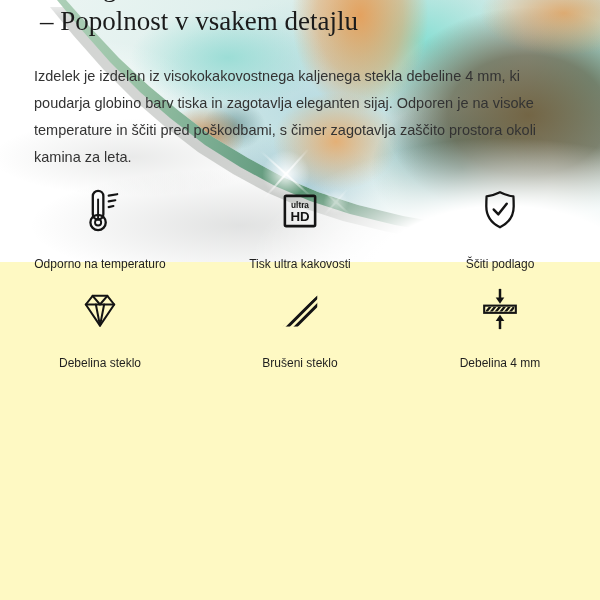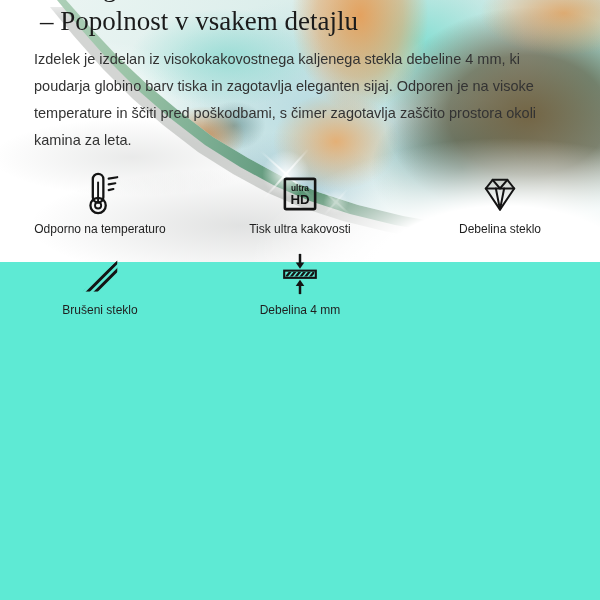--- a/index.html
+++ b/index.html
@@ -1,18 +1,18 @@
 <!DOCTYPE html>
 <html><head>
 <meta charset="utf-8">
 <style>
   html,body { margin:0; padding:0; background:#fff; }
   .page {
     position:relative; width:600px; height:600px; margin:0 auto;
-    background:#5eead4; overflow:hidden;
+    background:#fef9c3; overflow:hidden;
     font-family:"Liberation Sans","DejaVu Sans",sans-serif;
     color:#1c1c1c;
   }
 
   
   .hero { position:absolute; left:0; top:0; width:600px; height:262px;
     background:
       radial-gradient(300px 80px at 40% 86%, rgba(105,110,108,0.20), rgba(255,255,255,0) 70%),
       radial-gradient(200px 55px at 22% 60%, rgba(120,125,122,0.16), rgba(255,255,255,0) 70%),
       #ffffff;
@@ -55,28 +55,28 @@
     filter: blur(0.4px); }
   .sparkle::before { transform: rotate(42deg); }
   .sparkle::after  { transform: rotate(-48deg); }
   .s1 { left:252px; top:140px; width:68px; height:68px; }
   .s2 { left:318px; top:184px; width:36px; height:36px; opacity:.55; }
 
   
   .content { position:relative; margin-top:-30px; padding:0 30px 0 34px; }
   h1 { margin:0; font-family:"Liberation Serif","DejaVu Serif",serif;
        font-weight:400; font-size:27px; line-height:34px; color:#1b1b1b; padding-left:6px; }
-  .para { margin:8px 0 0 0; max-width:528px; font-size:14.5px; line-height:27px; color:#333; }
+  .para { margin:25px 0 0 0; max-width:528px; font-size:14.5px; line-height:27px; color:#333; }
 
   
   .features { display:grid; grid-template-columns:repeat(3,1fr); row-gap:14px;
               margin:16px -30px 0 -34px; }
-  .feature { display:flex; flex-direction:column; align-items:center; }
+  .feature { display:flex; flex-direction:column; align-items:center;gap:24px; }
   .ficon { height:46px; display:flex; align-items:flex-end; justify-content:center; }
-  .flabel { margin-top:6px; font-size:12px; line-height:15px; color:#1f1f1f; text-align:center; }
+  .flabel { font-size:12px; line-height:15px; color:#1f1f1f; text-align:center; }
   svg { display:block; }
   svg text { font-family:"Liberation Sans","DejaVu Sans",sans-serif; fill:#141414; }
 </style>
 </head>
 <body>
 
 <div class="page">
 
   <div class="hero">
     <div class="disc-shadow"></div>
@@ -117,20 +117,29 @@
         <div class="ficon">
           <svg width="44" height="44" viewBox="0 0 48 48" fill="none">
             <rect x="7.5" y="7.5" width="33" height="33" rx="1.5" stroke="#141414" stroke-width="2.8"></rect>
             <text x="24" y="21" text-anchor="middle" font-size="9" font-weight="700">ultra</text>
             <text x="24" y="35" text-anchor="middle" font-size="14.5" font-weight="800">HD</text>
           </svg>
         </div>
         <div class="flabel">Tisk ultra kakovosti</div>
       </div>
 
+      <div class="feature">
+        <div class="ficon">
+          <svg width="46" height="46" viewBox="0 0 48 48" fill="none" stroke="#141414" stroke-linecap="round" stroke-linejoin="round">
+            <path d="M24 5.5 C28.8 7.9 33.5 9.2 38 9.9 C38 9.9 38.3 14.5 38.3 20 C38.3 30.5 32.5 37.8 24 42 C15.5 37.8 9.7 30.5 9.7 20 C9.7 14.5 10 9.9 10 9.9 C14.5 9.2 19.2 7.9 24 5.5 Z" stroke-width="2.4"></path>
+            <path d="M17.5 23.5 L22.3 28.5 L31 17.5" stroke-width="2.6"></path>
+          </svg>
+        </div>
+        <div class="flabel">Ščiti podlago</div>
+      </div>
 
       <div class="feature">
         <div class="ficon">
           <svg width="48" height="44" viewBox="0 0 48 48" fill="none" stroke="#141414" stroke-linecap="round" stroke-linejoin="round" stroke-width="2.2">
             <path d="M8.5 18 L16 8.5 H32 L39.5 18 L24 41 Z"></path>
             <line x1="8.5" y1="18" x2="39.5" y2="18"></line>
             <path d="M16 8.5 L24 18 L32 8.5"></path>
             <path d="M19.5 18 L24 41 L28.5 18"></path>
           </svg>
         </div>

